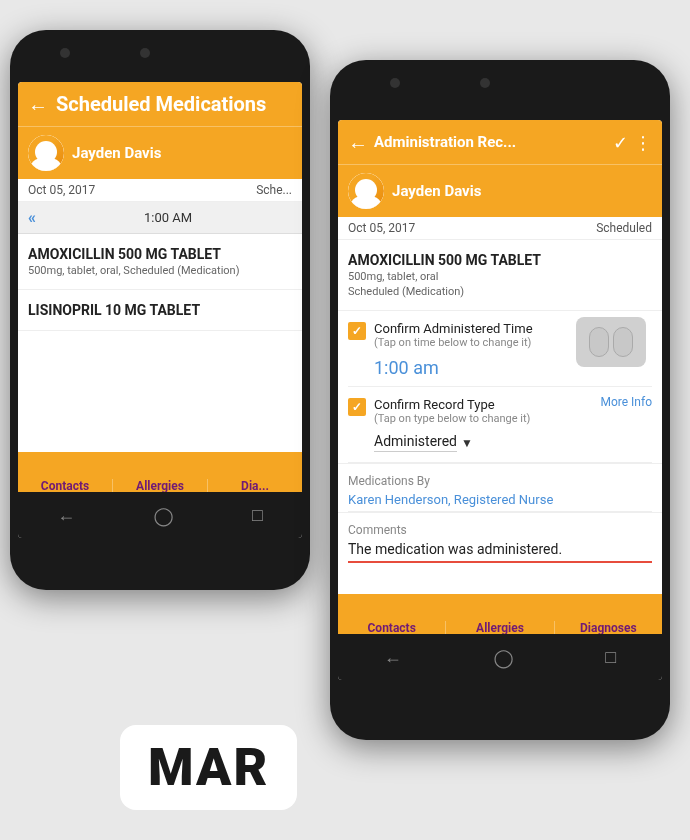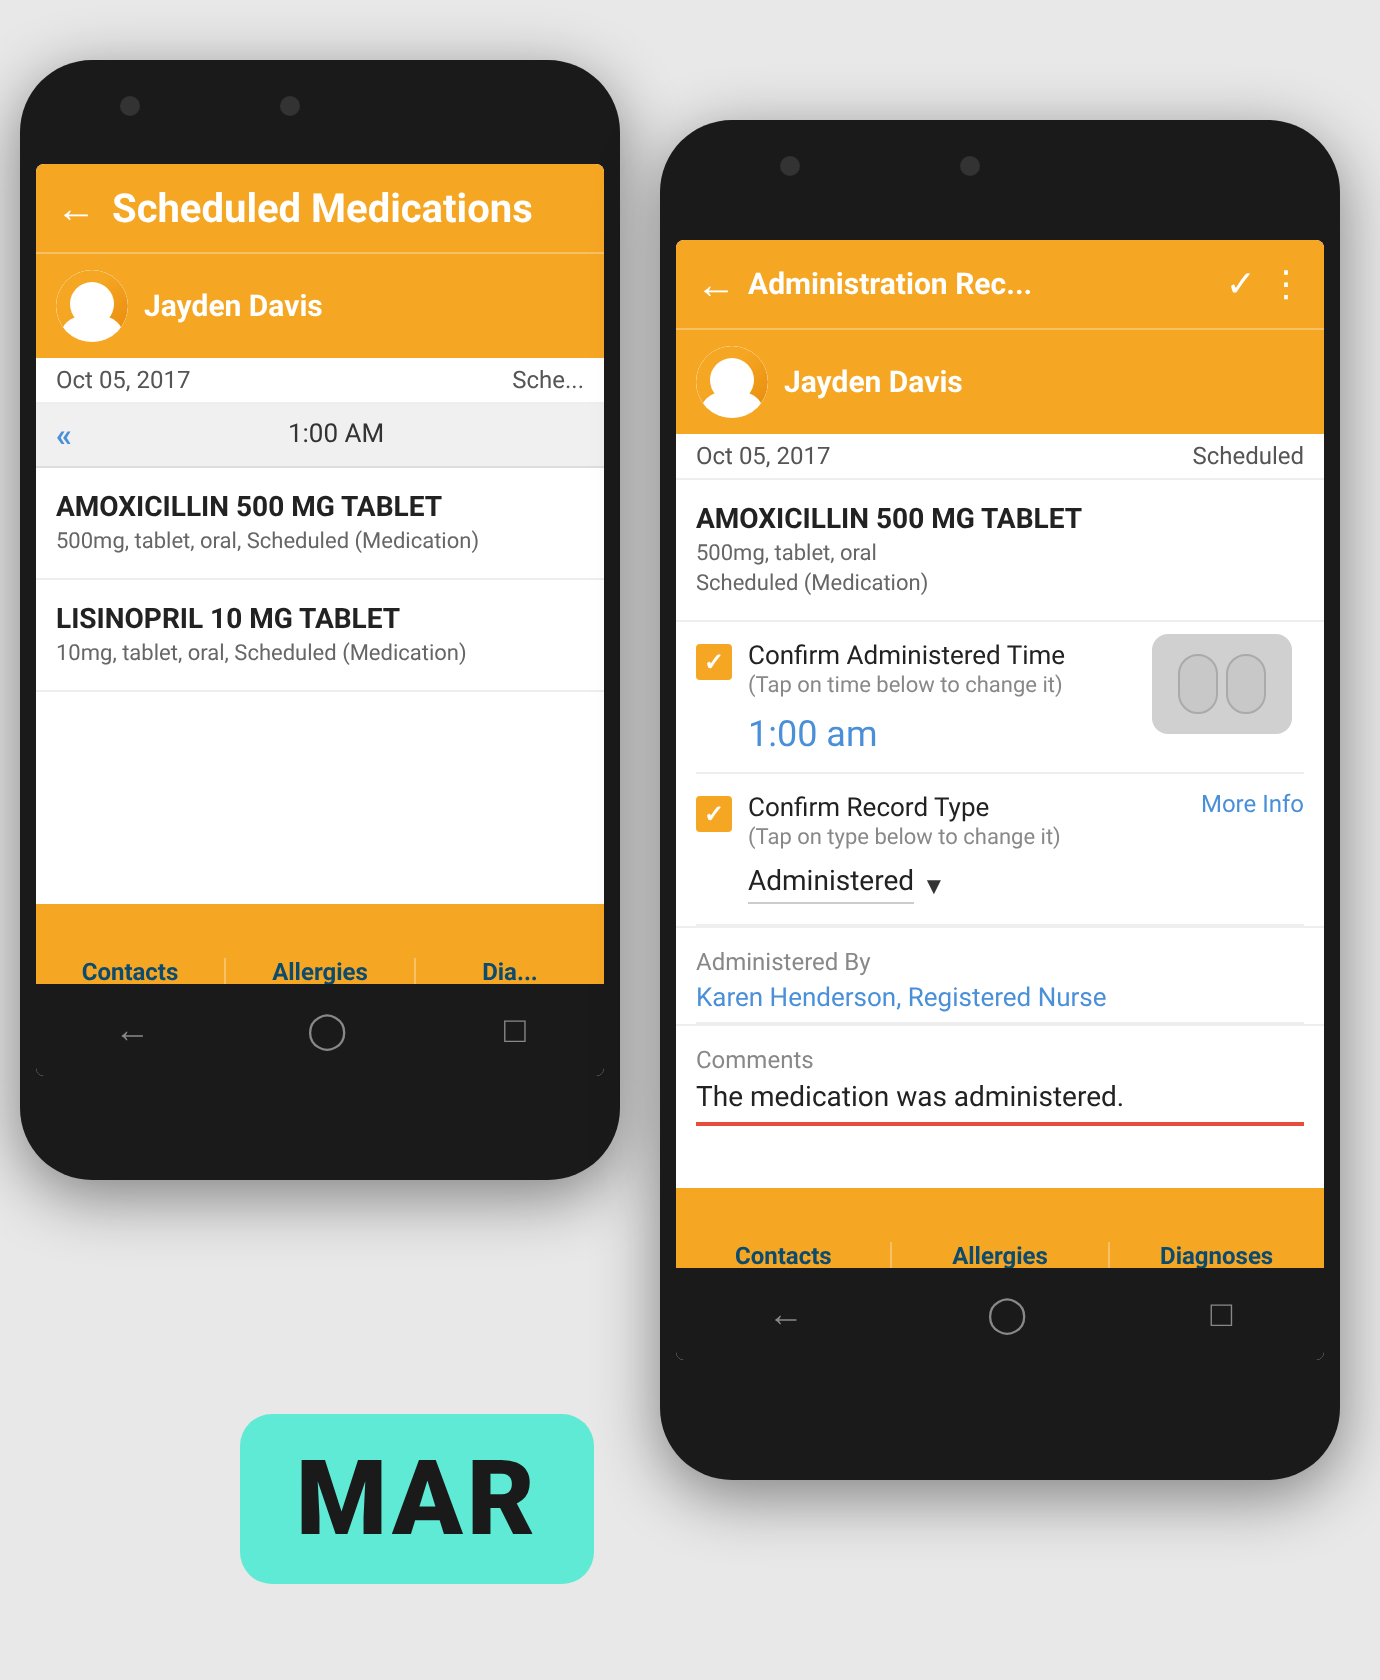--- a/index.html
+++ b/index.html
@@ -257,21 +257,21 @@
       height: 40px;
       background: #F5A623;
       display: flex;
     }
 
     .tab-item {
       flex: 1;
       display: flex;
       align-items: center;
       justify-content: center;
-      color: #0c4a6e;
+      color: #701a75;
       font-size: 12px;
       font-weight: bold;
       border-right: 1px solid rgba(255,255,255,0.3);
       margin-top: 27px;
     }
 
     .tab-item:last-child {
       border-right: none;
     }
 
@@ -420,23 +420,23 @@
 
     .divider {
       height: 1px;
       background: #eee;
       margin: 0 10px;
     }
 
     
     .mar-badge {
       position: absolute;
-      bottom: 48px;
+      bottom: 30px;
       left: 120px;
-      background: #5eead4;
+      background: #ffffff;
       border-radius: 16px;
       padding: 12px 28px;
       z-index: 10;
     }
 
     .mar-text {
       font-size: 52px;
       font-weight: 900;
       color: #1a1a1a;
       letter-spacing: 2px;
@@ -505,21 +505,20 @@
           <span class="time-label">1:00 AM</span>
         </div>
 
         <div class="med-list">
           <div class="med-item">
             <div class="med-name">AMOXICILLIN 500 MG TABLET</div>
             <div class="med-detail">500mg, tablet, oral, Scheduled (Medication)</div>
           </div>
           <div class="med-item">
             <div class="med-name">LISINOPRIL 10 MG TABLET</div>
-            <div class="med-detail">10mg, tablet, oral, Scheduled (Medication)</div>
           </div>
         </div>
 
         <div class="bottom-tabs">
           <div class="tab-item">Contacts</div>
           <div class="tab-item">Allergies</div>
           <div class="tab-item">Dia...</div>
         </div>
 
         <div class="nav-bar">
@@ -601,21 +600,21 @@
           <span class="more-info-link" style="top: 8px;">More Info</span>
           <div class="dropdown-row">
             <span class="dropdown-value">Administered</span>
             <span class="dropdown-arrow">▼</span>
           </div>
         </div>
 
         <div class="divider"></div>
 
         <div class="admin-by-section">
-          <div class="section-label">Administered By</div>
+          <div class="section-label">Medications By</div>
           <div class="admin-name">Karen Henderson, Registered Nurse</div>
         </div>
 
         <div class="divider"></div>
 
         <div class="comments-section">
           <div class="section-label">Comments</div>
           <div class="comment-text">The medication was administered.</div>
         </div>
 

